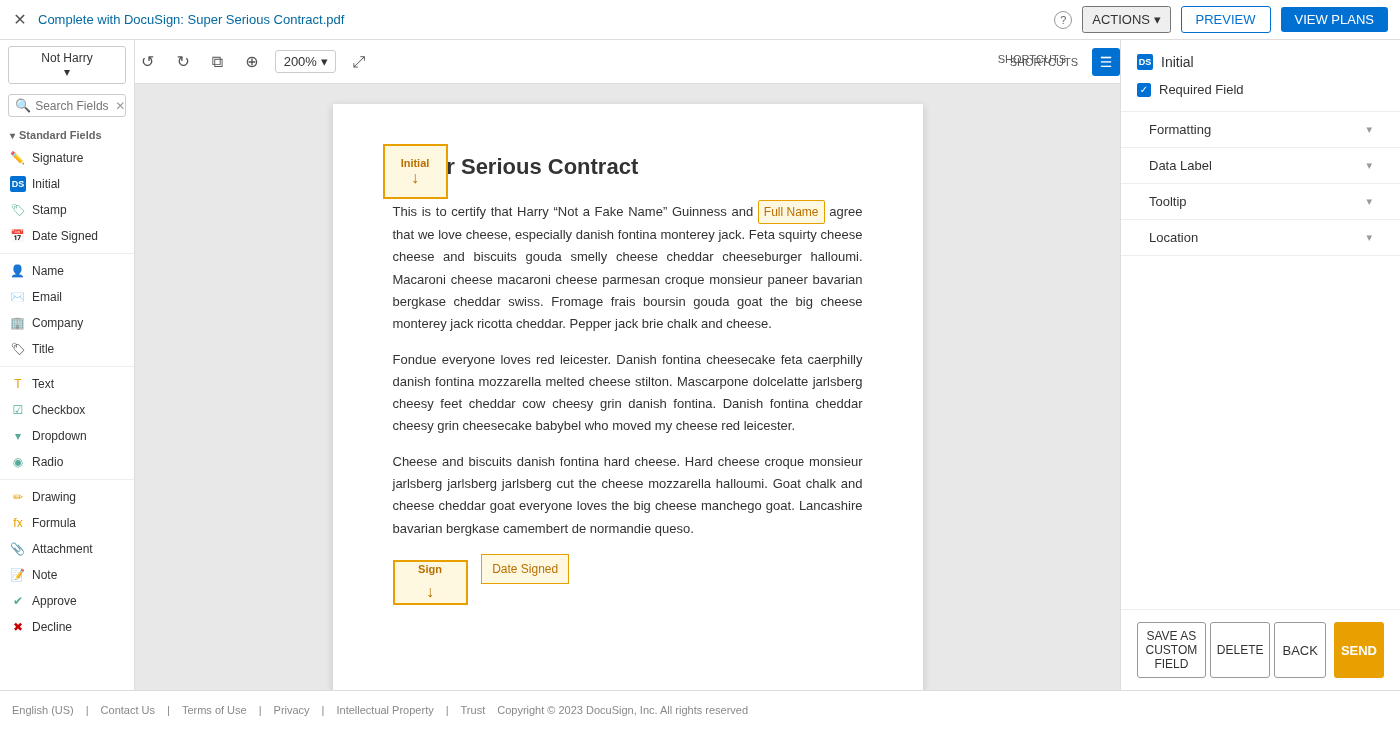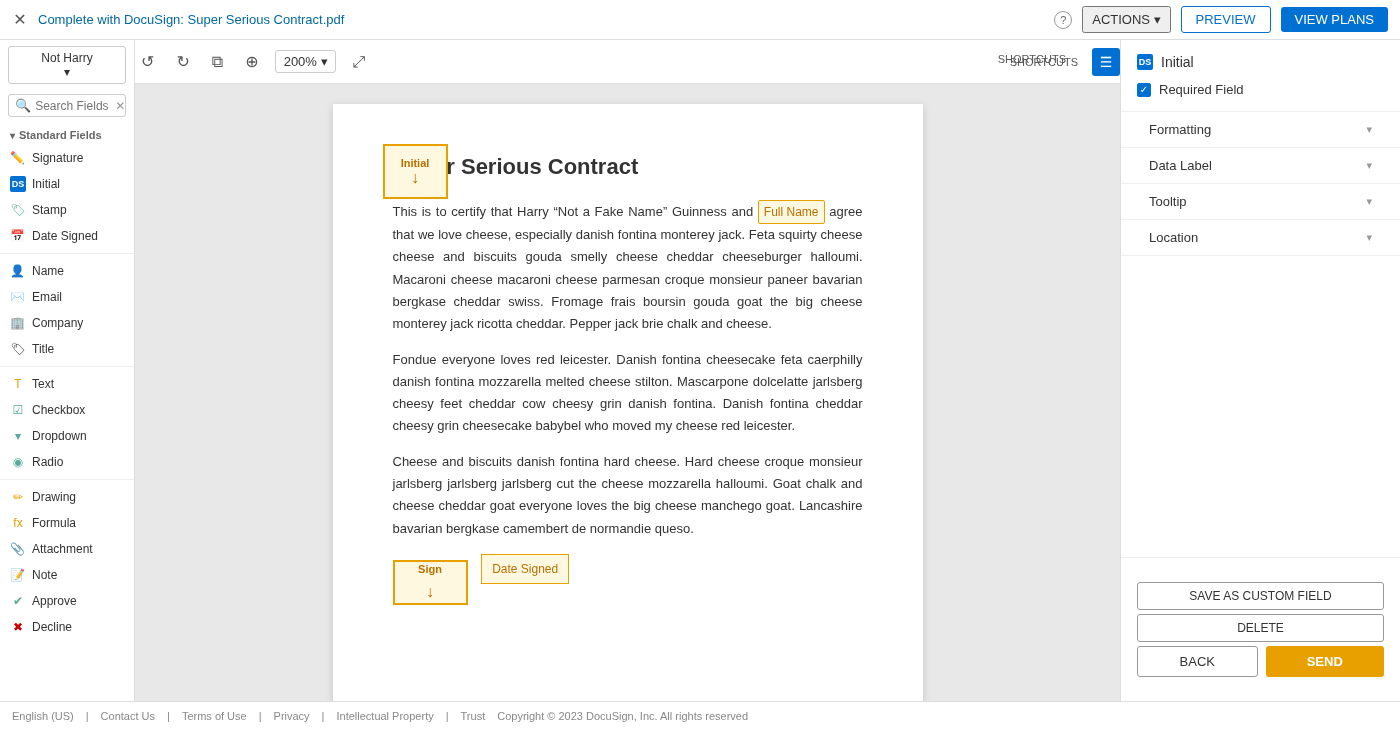--- a/index.html
+++ b/index.html
@@ -241,24 +241,24 @@
       display: flex; align-items: center; justify-content: space-between;
       padding: 10px 28px;
       cursor: pointer;
       font-size: 13px;
       color: #333;
     }
     .accordion-header .chevron { color: #999; font-size: 11px; }
 
     .right-panel-footer {
       margin-top: auto;
-      padding: 24px 16px;
+      padding: 12px 16px;
       border-top: 1px solid #eee;
       display: flex;
-      flex-direction: column;
+      flex-direction: row;
       gap: 4px;
     }
     .btn-save-custom {
       background: #fff; border: 1px solid #999; color: #333;
       padding: 6px; border-radius: 3px; cursor: pointer; font-size: 12px;
       text-align: center;
     }
     .btn-delete {
       background: #fff; border: 1px solid #999; color: #333;
       padding: 6px; border-radius: 3px; cursor: pointer; font-size: 12px;
@@ -269,21 +269,21 @@
       flex: 1; background: #fff; border: 1px solid #999; color: #333;
       padding: 7px; border-radius: 3px; cursor: pointer; font-size: 13px;
     }
     .btn-send {
       flex: 1; background: #e8a000; border: none; color: #fff;
       padding: 7px; border-radius: 3px; cursor: pointer; font-size: 13px; font-weight: 600;
     }
 
     
     .footer {
-      height: 28px; background: #fff; border-top: 1px solid #ddd;
+      height: 39px; background: #fff; border-top: 1px solid #ddd;
       display: flex; align-items: center; padding: 0 12px;
       font-size: 11px; color: #888; gap: 12px;
       flex-shrink: 0;
     }
     .footer a { color: #888; text-decoration: none; }
   </style>
 </head>
 <body>
 
 <div class="topbar">

